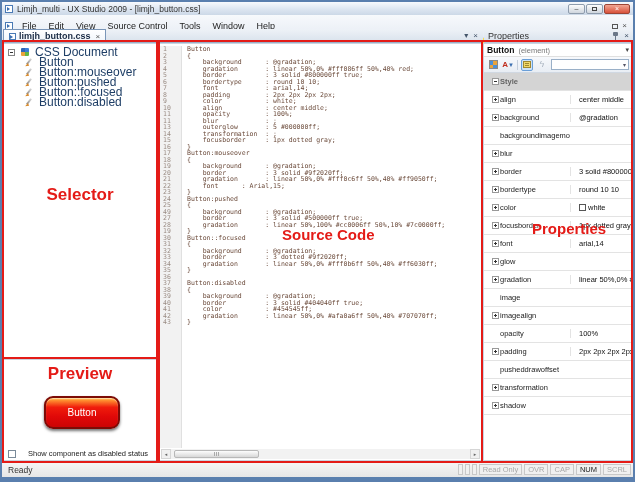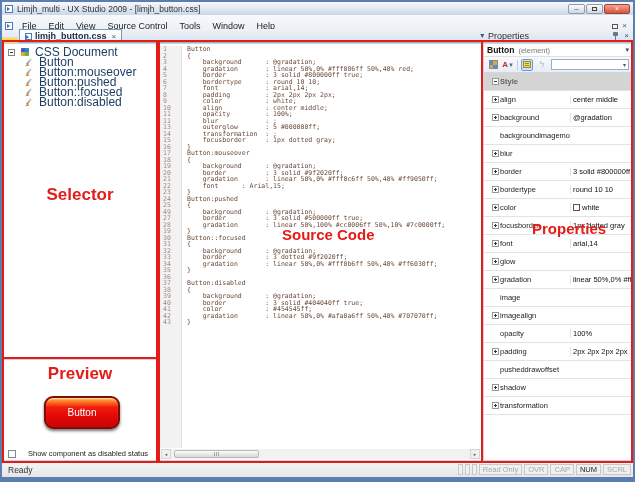--- a/index.html
+++ b/index.html
@@ -29,21 +29,21 @@
     background:linear-gradient(180deg,#f7f9fc,#e7ecf4); border-bottom:1px solid #d4dce6;
     display:flex; align-items:center; padding:11px 2px; }
   .menubar .app-icon{ margin:0 3px 0 1px; }
   .menu-items { display:flex; }
   .menu-item { font-size:9px; color:#222; padding:1px 6px; white-space:nowrap; }
   .mdi-controls { margin-left:auto; display:flex; align-items:center; gap:4px; padding-right:4px; }
   .mdi-btn { font-size:8px; color:#555; line-height:1; }
   .mdi-box { width:6px; height:5px; border:1px solid #555; }
 
   
-  .tabrow { position:absolute; left:16px; top:27px; width:481px; height:14px;
+  .tabrow { position:absolute; left:0; top:27px; width:481px; height:14px;
     background:linear-gradient(180deg,#eef2f7,#d9e2ec); border-bottom:1px solid #9ab0c8;
     display:flex; align-items:flex-end;gap:28px; }
   .tab { display:inline-flex; align-items:center; gap:3px; height:13px; margin-left:1px;
     background:linear-gradient(180deg,#ffffff,#f0f5fa); border:1px solid #7a96b8; border-bottom:none;
     padding:0 5px; font-size:9px; font-weight:bold; color:#1a2b44; }
   .tab-icon { width:7px; height:7px; background:#fff; border:1px solid #4a7ab5; position:relative; }
   .tab-icon::after{content:"";position:absolute;left:0;top:1px;border:2px solid transparent;border-left:3px solid #3b6fb0;}
   .tab-close { font-weight:normal; font-size:8px; color:#555; margin-left:2px; }
   .tabrow-controls { margin-left:auto; display:flex; align-items:center; gap:5px; padding:0 5px 2px 0; }
   .tabrow-controls span { font-size:8px; color:#44556a; line-height:1; }
@@ -119,21 +119,21 @@
   .props-combo span { margin-left:auto; font-size:6px; color:#556; padding-right:2px; }
 
   .props-grid { }
   .prow { display:flex; align-items:center; height:18px; border-bottom:1px solid #e3e3e3; background:#fff; }
   .prow .marker { width:7px; background:#e6e6e6; border-right:1px solid #d4d4d4; flex:0 0 auto; }
   .prow .expcell { width:9px; display:flex; align-items:center; justify-content:center; flex:0 0 auto; }
   .pexp { width:7px; height:7px; border:1px solid #999; background:#fff; position:relative; }
   .pexp::before { content:""; position:absolute; left:1px; top:2px; width:3px; height:1px; background:#333; }
   .pexp.plus::after { content:""; position:absolute; left:2px; top:1px; width:1px; height:3px; background:#333; }
   .prow .pname { flex:1; font-size:7.5px; color:#222; display:flex; align-items:center; white-space:nowrap; overflow:hidden; }
-  .prow .pvalue { width:62px; border-left:1px solid #e3e3e3; font-size:7.5px; color:#111; display:flex; align-items:center; gap:2px; padding-left:2px; white-space:nowrap; overflow:hidden; flex:0 0 auto; }
+  .prow .pvalue { width:62px; border-left:1px solid #e3e3e3; font-size:7.5px; color:#111; display:flex; align-items:center; gap:2px; padding-left:8px; white-space:nowrap; overflow:hidden; flex:0 0 auto; }
   .prow.category { background:#d4d4d4; }
   .prow.category .pname { color:#636363; font-weight:bold; }
   .swatch { width:7px; height:7px; border:1px solid #555; background:#fff; flex:0 0 auto; }
 
   
   .statusbar { position:absolute; left:0; right:0; top:459px; height:16px;
     background:linear-gradient(180deg,#f6f6f6,#e6e6e6); border-top:1px solid #c8c8c8;
     display:flex; align-items:center; padding:0 2px 0 6px; }
   .status-ready { font-size:8.5px; color:#333; }
   .status-right { margin-left:auto; display:flex; align-items:center; gap:2px;padding-left:20px; }
@@ -491,29 +491,29 @@
           <span class="marker"></span>
           <span class="expcell"></span>
           <span class="pname">pusheddrawoffset</span>
           <span class="pvalue"></span>
         </div>
         <div class="prow">
           <span class="marker"></span>
           <span class="expcell">
             <span class="pexp plus"></span>
           </span>
+          <span class="pname">transformation</span>
+          <span class="pvalue"></span>
+        </div>
+        <div class="prow">
+          <span class="marker"></span>
+          <span class="expcell">
+            <span class="pexp plus"></span>
+          </span>
           <span class="pname">shadow</span>
-          <span class="pvalue"></span>
-        </div>
-        <div class="prow">
-          <span class="marker"></span>
-          <span class="expcell">
-            <span class="pexp plus"></span>
-          </span>
-          <span class="pname">transformation</span>
           <span class="pvalue"></span>
         </div>
       </div>
   </div>
 
   <div class="statusbar">
     <span class="status-ready">Ready</span>
     <span class="status-right">
       <span class="status-pane"></span>
       <span class="status-pane"></span>

